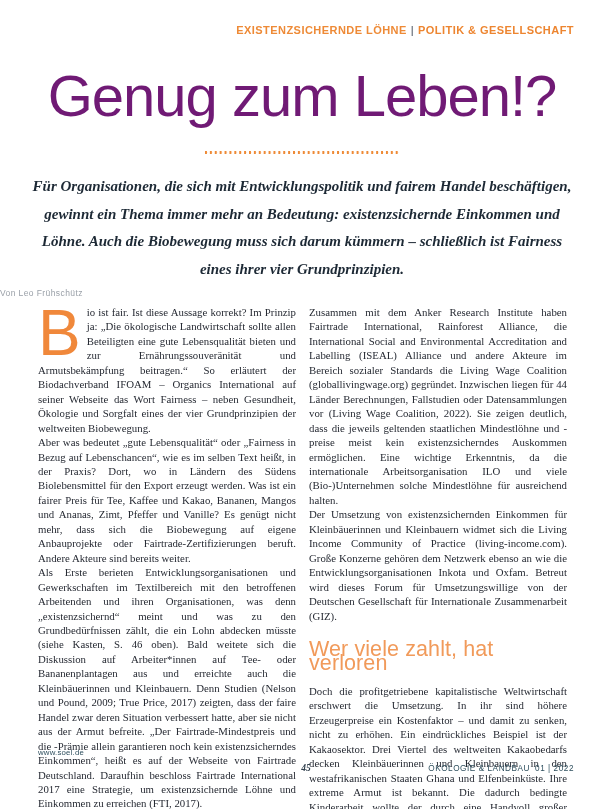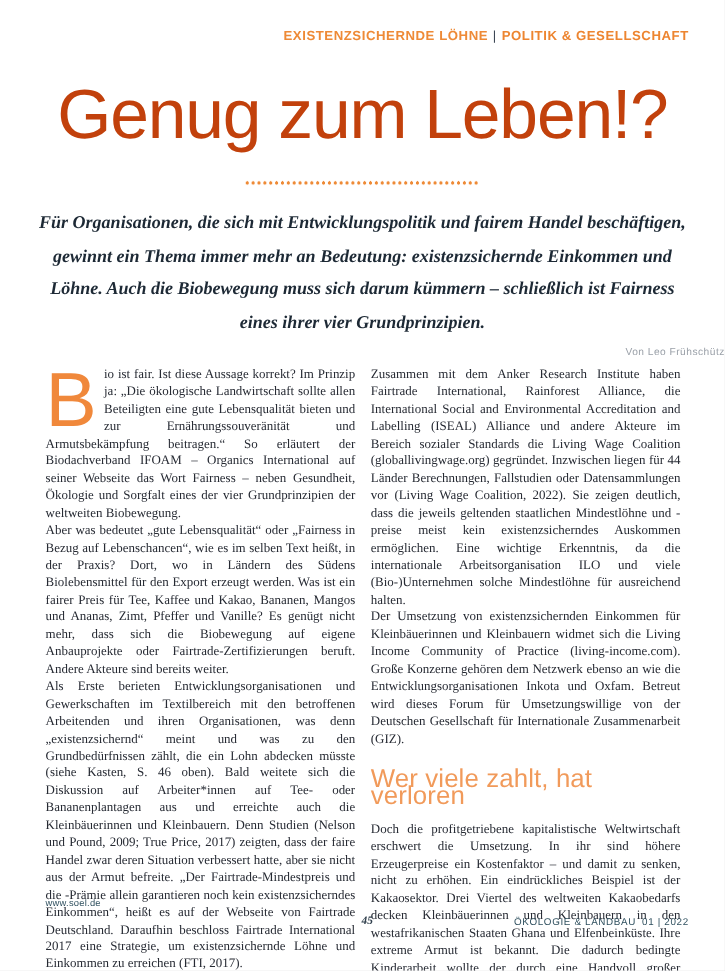--- a/index.html
+++ b/index.html
@@ -32,21 +32,21 @@
   .title {
     position: absolute;
     top: 62px;
     left: 0;
     width: 100%;
     text-align: center;
     font-family: "Liberation Sans", sans-serif;
     font-weight: 200;
     font-size: 58px;
     letter-spacing: -1px;
-    color: #c2410c;
+    color: #701a75;
   }
   
   .dots {
     position: absolute;
     top: 150px;
     left: 50%;
     transform: translateX(-50%);
     width: 196px;
     height: 4.5px;
     background-image: radial-gradient(circle at 2px 2.2px, #ee8a36 1.25px, rgba(0,0,0,0) 1.45px);
@@ -67,21 +67,21 @@
     font-size: 15px;
     line-height: 27.5px;
     color: #1d2935;
   }
   
   .byline {
     position: absolute;
     top: 288px;
     left: 0;
     width: 100%;
-    text-align: right;
+    text-align: left;
     font-family: "Liberation Sans", sans-serif;
     font-size: 8.5px;
     letter-spacing: 0.4px;
     color: #9aa0a8;
   }
   
   .columns {
     position: absolute;
     top: 305px;
     left: 38px;

